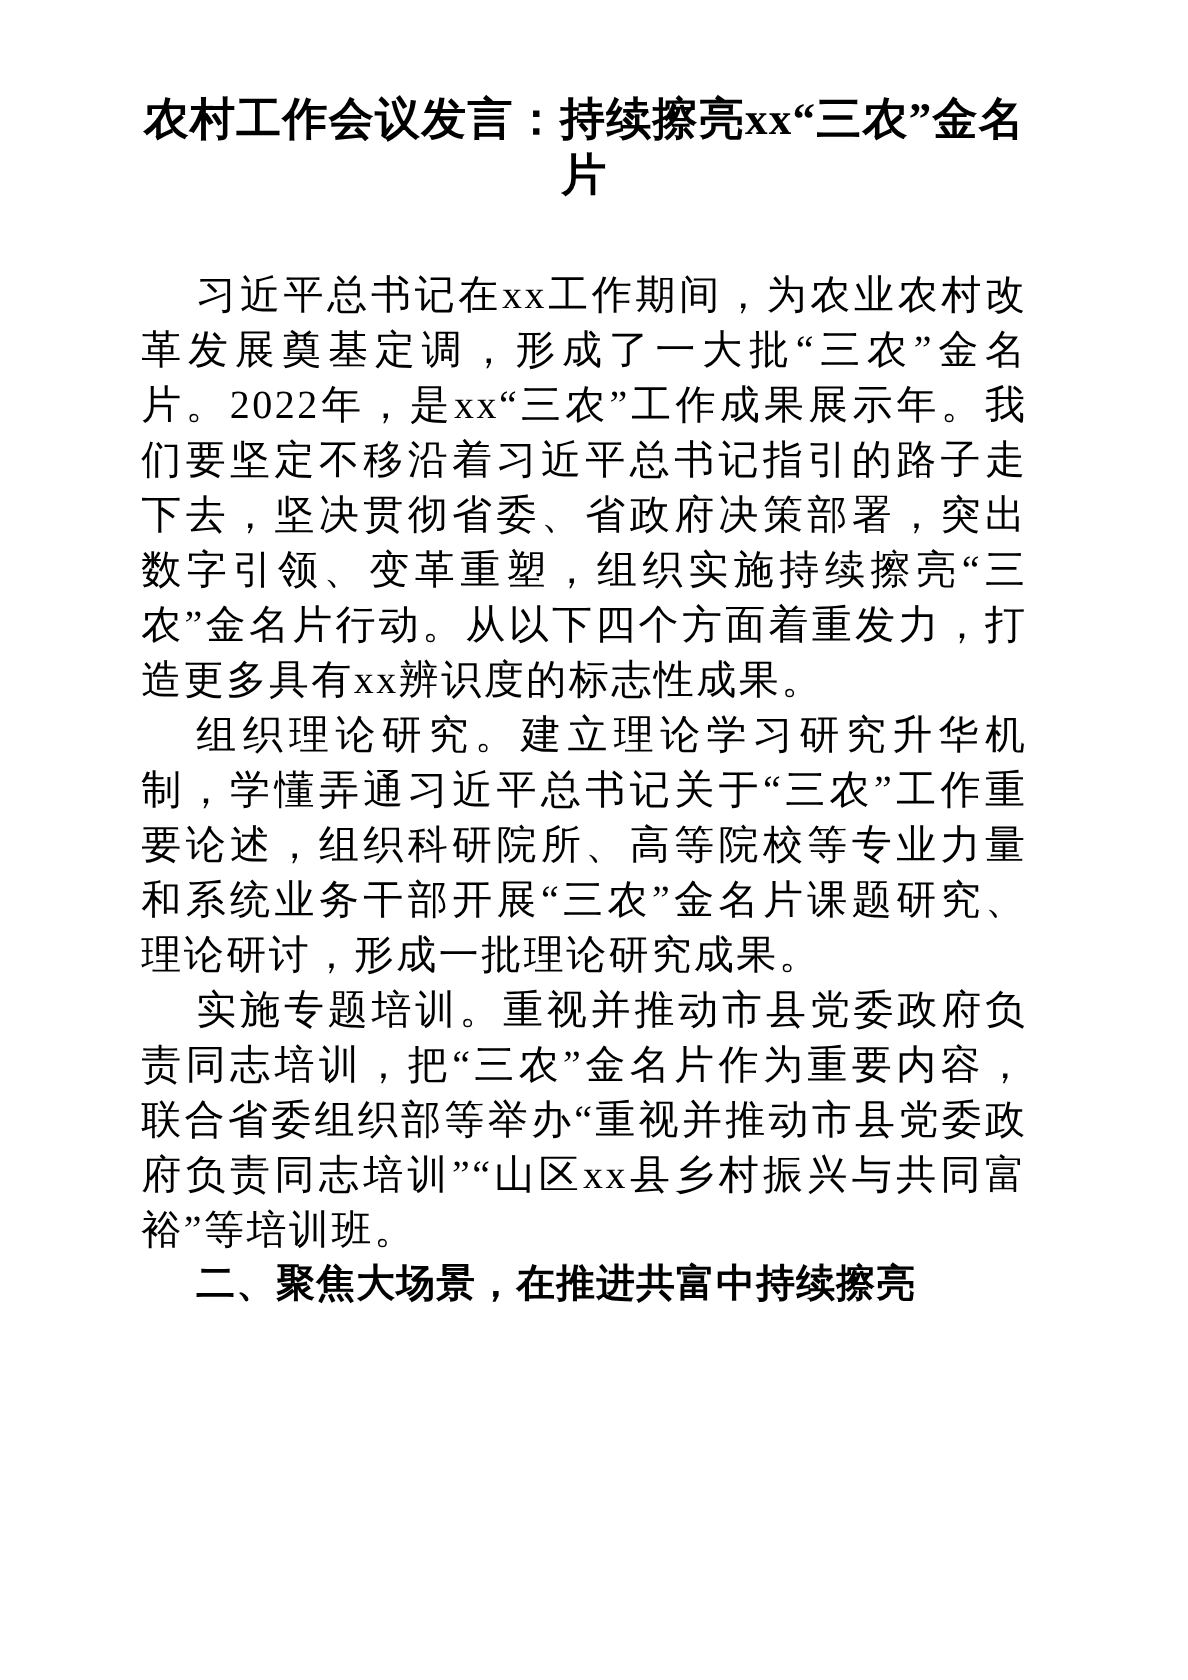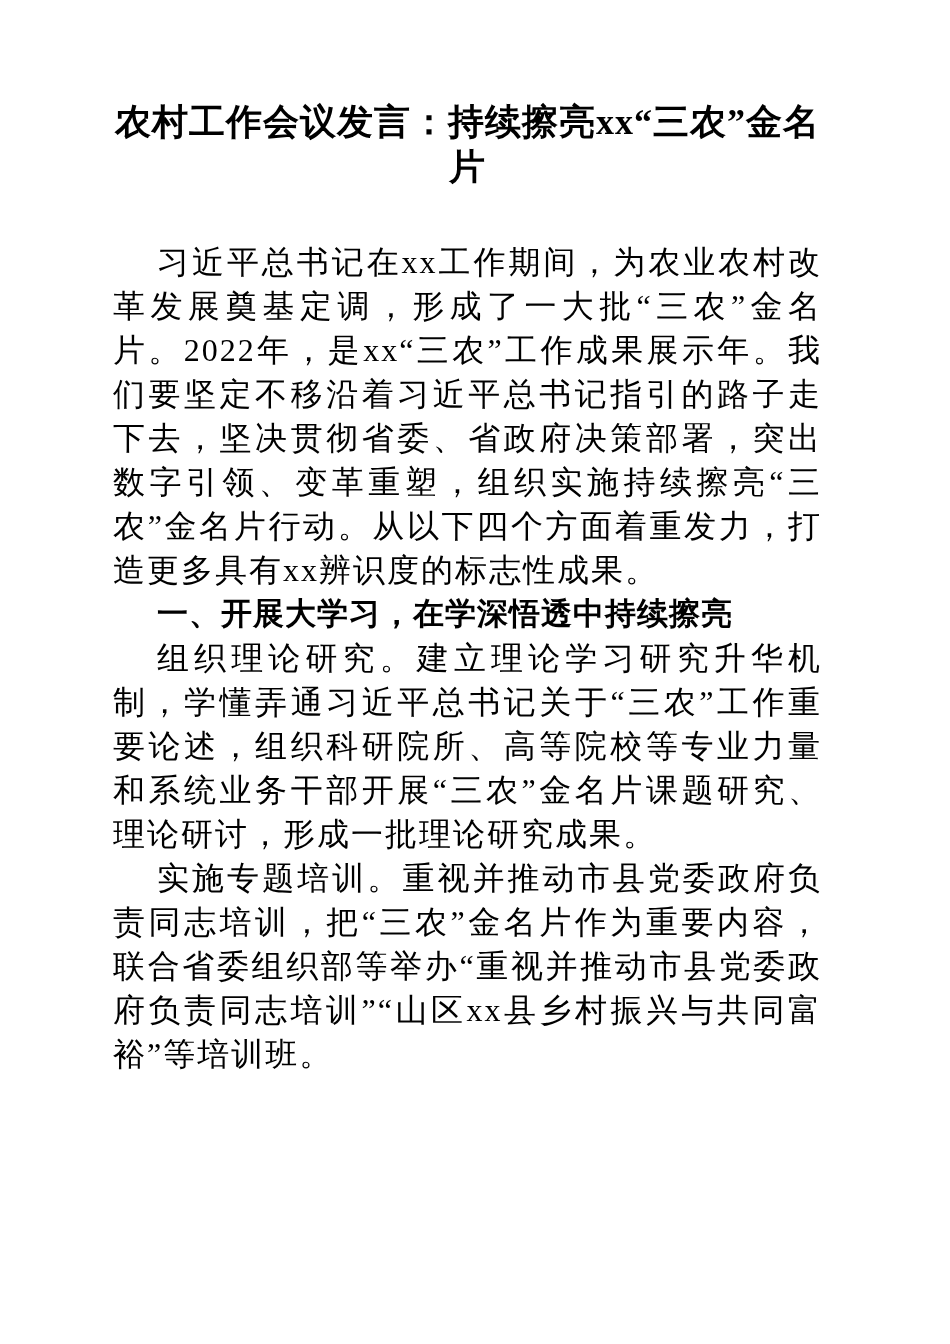--- a/index.html
+++ b/index.html
@@ -8,21 +8,21 @@
     background: #ffffff;
   }
   .page {
     position: relative;
     width: 950px;
     height: 1344px;
     margin: 0;
     background: #ffffff;
     color: #000000;
     box-sizing: border-box;
-    padding: 100px 128px 0 113px;
+    padding: 73px 128px 0 113px;
     overflow: hidden;
   }
   .doc-title {
     margin: 0 0 50px 0;
     font-family: "Liberation Serif", "DejaVu Serif", serif;
     font-weight: 700;
     font-size: 36px;
     line-height: 45px;
     text-align: center;
     letter-spacing: 1px;
@@ -52,20 +52,20 @@
   }
 </style>
 </head>
 <body>
 
 <div class="page">
   <h1 class="doc-title">农村工作会议发言：持续擦亮xx“三农”金名片</h1>
 
   <p class="body-para">习近平总书记在xx工作期间，为农业农村改革发展奠基定调，形成了一大批“三农”金名片。2022年，是xx“三农”工作成果展示年。我们要坚定不移沿着习近平总书记指引的路子走下去，坚决贯彻省委、省政府决策部署，突出数字引领、变革重塑，组织实施持续擦亮“三农”金名片行动。从以下四个方面着重发力，打造更多具有xx辨识度的标志性成果。</p>
 
-  <p class="section-heading">一、开展大学习，在学深悟透中持续擦亮</p>
 
   <p class="body-para">组织理论研究。建立理论学习研究升华机制，学懂弄通习近平总书记关于“三农”工作重要论述，组织科研院所、高等院校等专业力量和系统业务干部开展“三农”金名片课题研究、理论研讨，形成一批理论研究成果。</p>
 
   <p class="body-para">实施专题培训。重视并推动市县党委政府负责同志培训，把“三农”金名片作为重要内容，联合省委组织部等举办“重视并推动市县党委政府负责同志培训”“山区xx县乡村振兴与共同富裕”等培训班。</p>
 
 
+  <p class="section-heading">二、聚焦大场景，在推进共富中持续擦亮</p>
 </div>
 
 </body></html>

